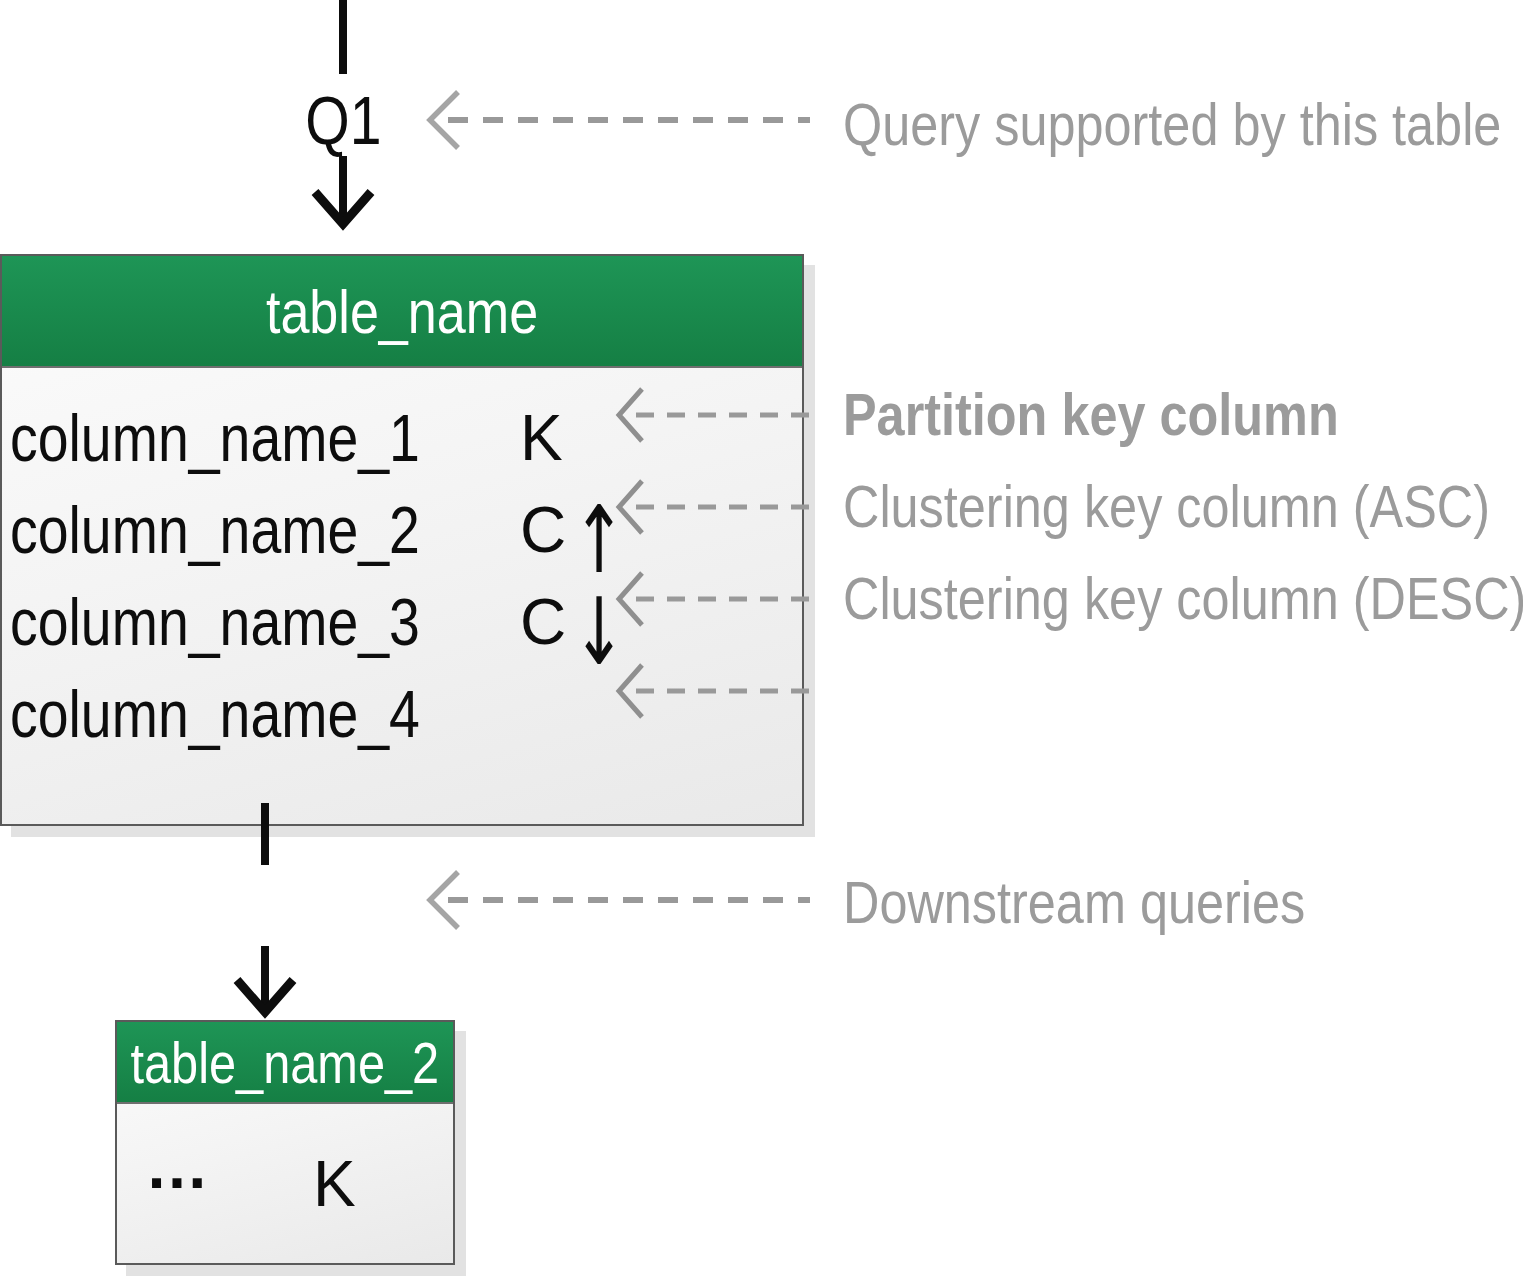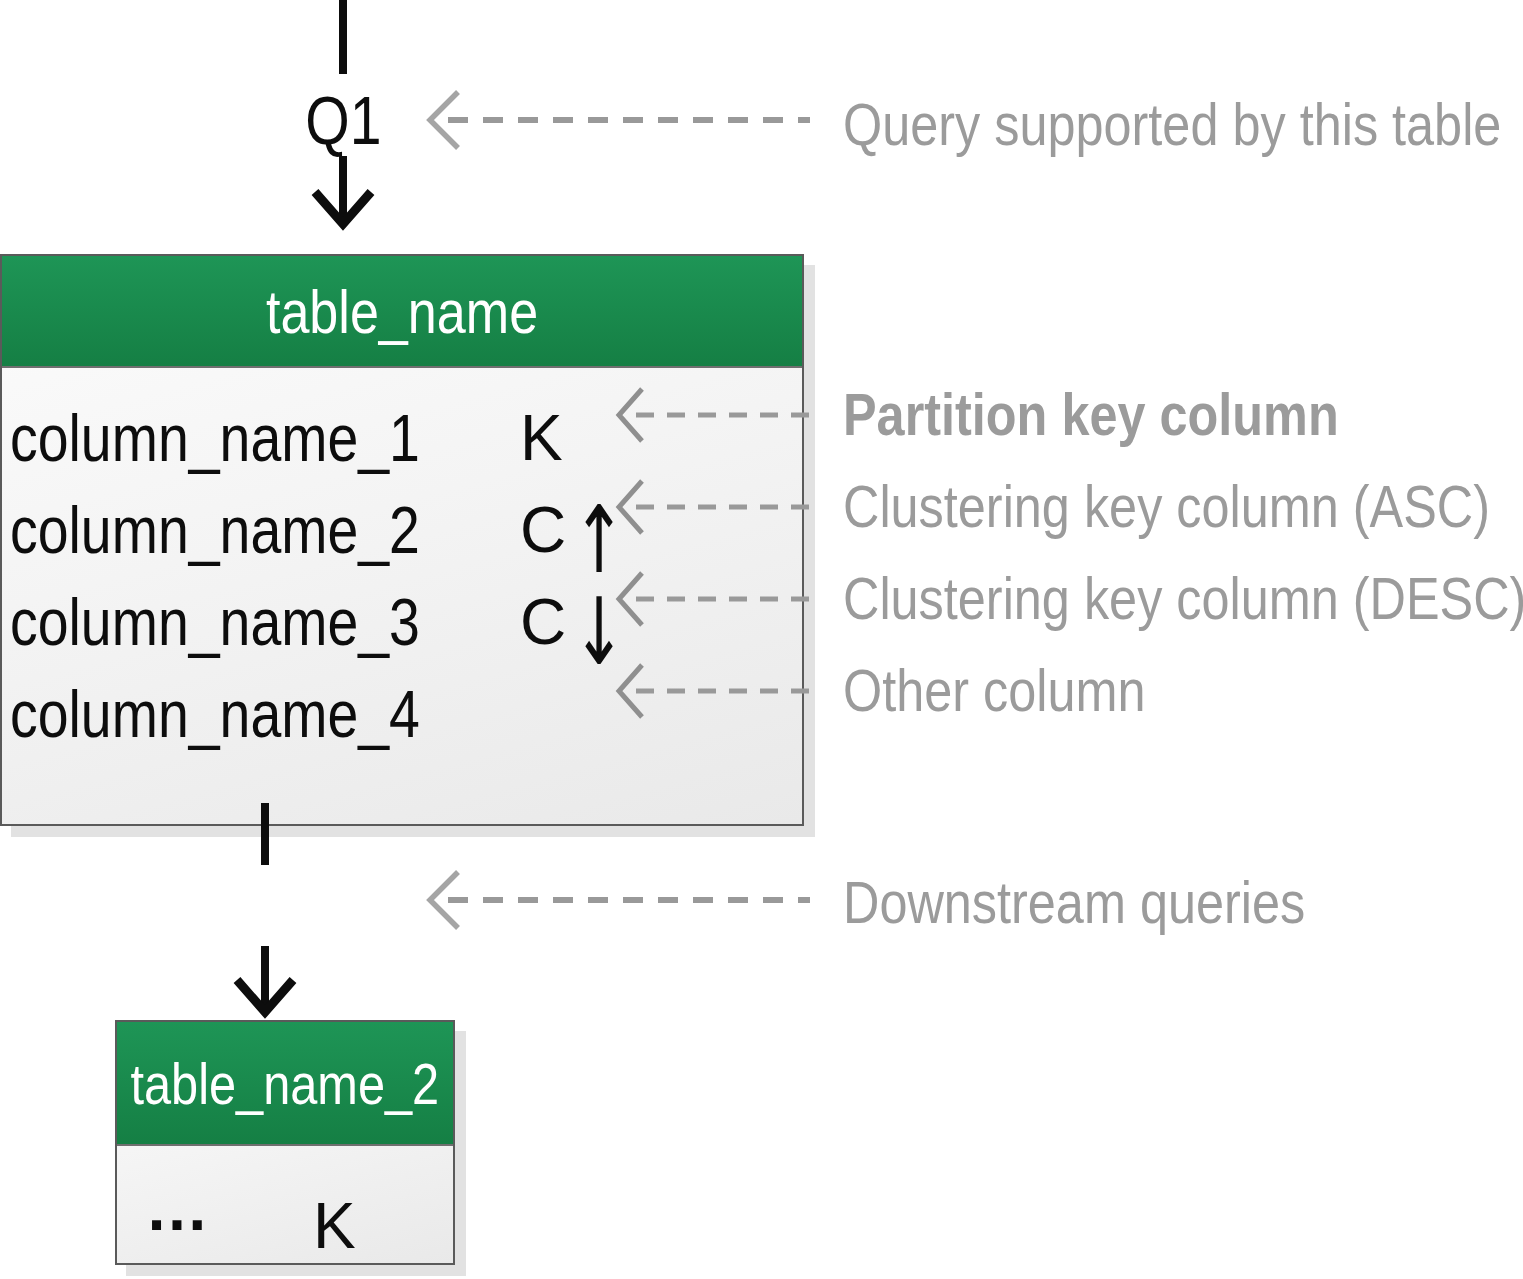--- a/index.html
+++ b/index.html
@@ -103,21 +103,21 @@
 
   <div class="stem" style="left:261px;top:803px;height:62px;"></div>
 
 
   <svg class="arrow-svg" style="left:225px;top:946px;" width="80" height="74">
     <line x1="40" y1="0" x2="40" y2="64" stroke="#0d0d0d" stroke-width="8"></line>
     <polyline points="12,34 40,66 68,34" fill="none" stroke="#0d0d0d" stroke-width="9"></polyline>
   </svg>
 
   <div class="etable" style="left:115px;top:1020px;width:340px;height:245px;">
-    <div class="etable-header" style="height:124px;">
+    <div class="etable-header" style="height:82px;">
       <span class="etable-title cond-center" style="font-size:58px;">table_name_2</span>
     </div>
     <div class="etable-body" style="height:133px;">
       <div class="t2-row">
         <span class="t2-dots">…</span>
         <span class="t2-key">K</span>
       </div>
     </div>
   </div>
 
@@ -153,20 +153,17 @@
   </div>
   <div class="note" style="top:383px;font-weight:bold;">
     <span class="cond">Partition key column</span>
   </div>
   <div class="note" style="top:475px;">
     <span class="cond">Clustering key column (ASC)</span>
   </div>
   <div class="note" style="top:567px;">
     <span class="cond">Clustering key column (DESC)</span>
   </div>
-  <div class="note" style="top:659px;">
-    <span class="cond">Other column</span>
-  </div>
   <div class="note" style="top:871px;">
     <span class="cond">Downstream queries</span>
   </div>
 
 </div>
 
 </body></html>

